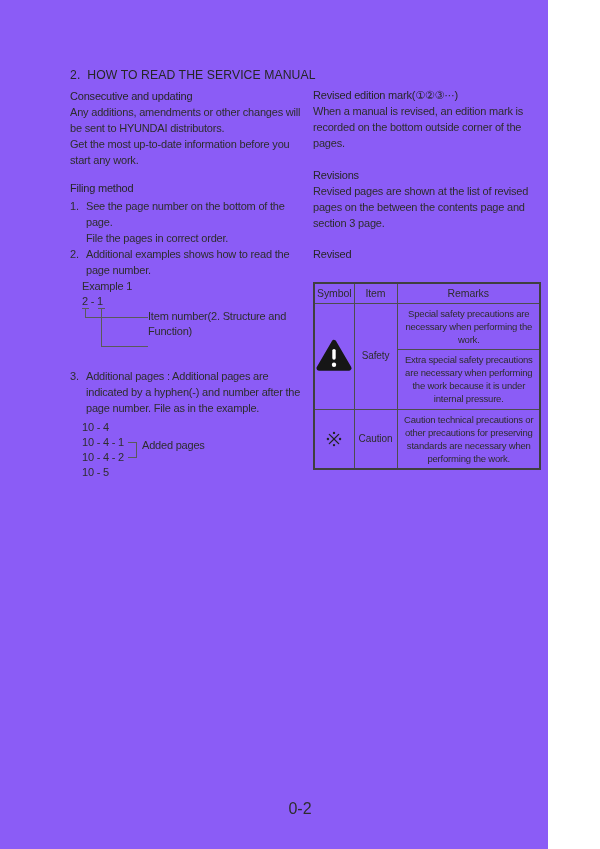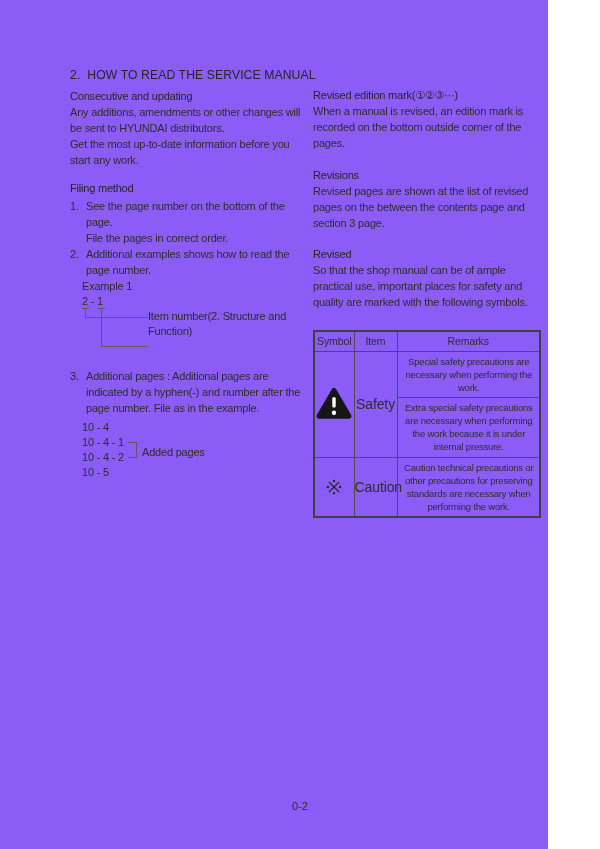--- a/index.html
+++ b/index.html
@@ -47,54 +47,54 @@
   .diagram-labels {
     position:absolute; left:66px; top:1px; width:164px;
     line-height:15px; letter-spacing:-0.2px;
   }
   
   .added-pages { position:relative; margin-left:12px; margin-top:4px; line-height:15px; height:62px; }
   .bracket {
     position:absolute; left:46px; top:22px; width:9px; height:16px;
     border-top:1px solid #5a5a5a; border-right:1px solid #5a5a5a; border-bottom:1px solid #5a5a5a;
   }
-  .bracket-label { position:absolute; left:60px; top:25px; line-height:15px; }
+  .bracket-label { position:absolute; left:60px; top:18px; line-height:15px; }
   
   .symbols-table {
     margin-top:20px;
     border-collapse:collapse;
     width:226px;
     table-layout:fixed;
     padding-left:45px;
   }
   .symbols-table th, .symbols-table td {
     border:1px solid #4d4d4d;
     text-align:center; vertical-align:middle;
     font-weight:normal;
     color:#2d2d2d;
   }
   .symbols-table { border:2px solid #3f3f3f; }
   .col-symbol { width:40px; }
   .col-item   { width:43px; }
   .col-remarks{ width:143px; }
   .symbols-table th { height:20px; font-size:10.5px; letter-spacing:-0.1px; }
-  .cell-item { font-size:14px; letter-spacing:-0.1px; }
+  .cell-item { font-size:10px; letter-spacing:-0.1px; }
   .cell-remark {
     text-align:left; vertical-align:middle;
     font-size:9.5px; line-height:13px; letter-spacing:-0.2px;
     padding:3px 3px 3px 4px;
     white-space:pre-line;
   }
   .row-safety-1 .cell-remark { height:45px;text-align:center; }
   .row-safety-2 .cell-remark { height:60px; }
   .row-caution td { height:57px; }
   .sym-cell svg { display:block; margin:0 auto; }
   .footer-page-number {
     position:absolute; left:0; top:800px; width:600px;
-    text-align:center; font-size:11px; color:#2d2d2d;
+    text-align:center; font-size:16px; color:#2d2d2d;
   }
 </style>
 </head>
 <body>
 
 <div class="page">
 
   <div class="page-title">2.  HOW TO READ THE SERVICE MANUAL</div>
 
   <div class="col col-left">
@@ -157,23 +157,20 @@
     <div class="prelines">When a manual is revised, an edition mark is
 recorded on the bottom outside corner of the
 pages.</div>
 
     <div class="heading sp-top-16">Revisions</div>
     <div class="prelines">Revised pages are shown at the list of revised
 pages on the between the contents page and
 section 3 page.</div>
 
     <div class="heading sp-top-15">Revised</div>
-    <div class="prelines">So that the shop manual can be of ample
-practical use, important places for safety and
-quality are marked with the following symbols.</div>
 
     <table class="symbols-table">
       <colgroup>
         <col class="col-symbol">
           <col class="col-item">
           <col class="col-remarks">
       </colgroup>
       <tbody>
           <tr>
         <th>Symbol</th>

